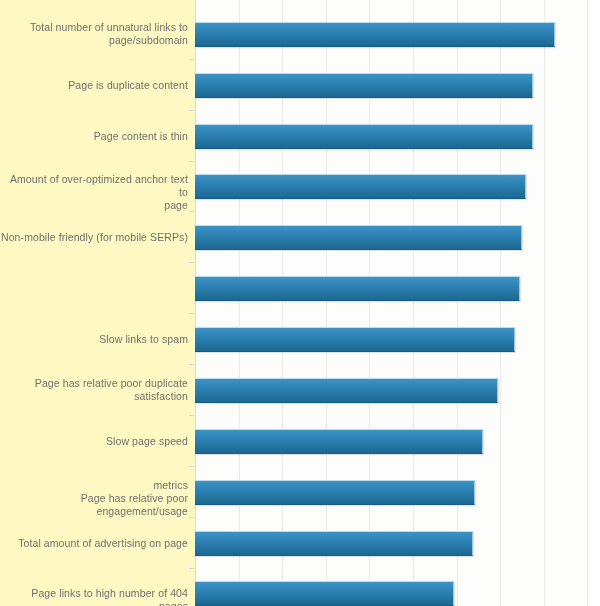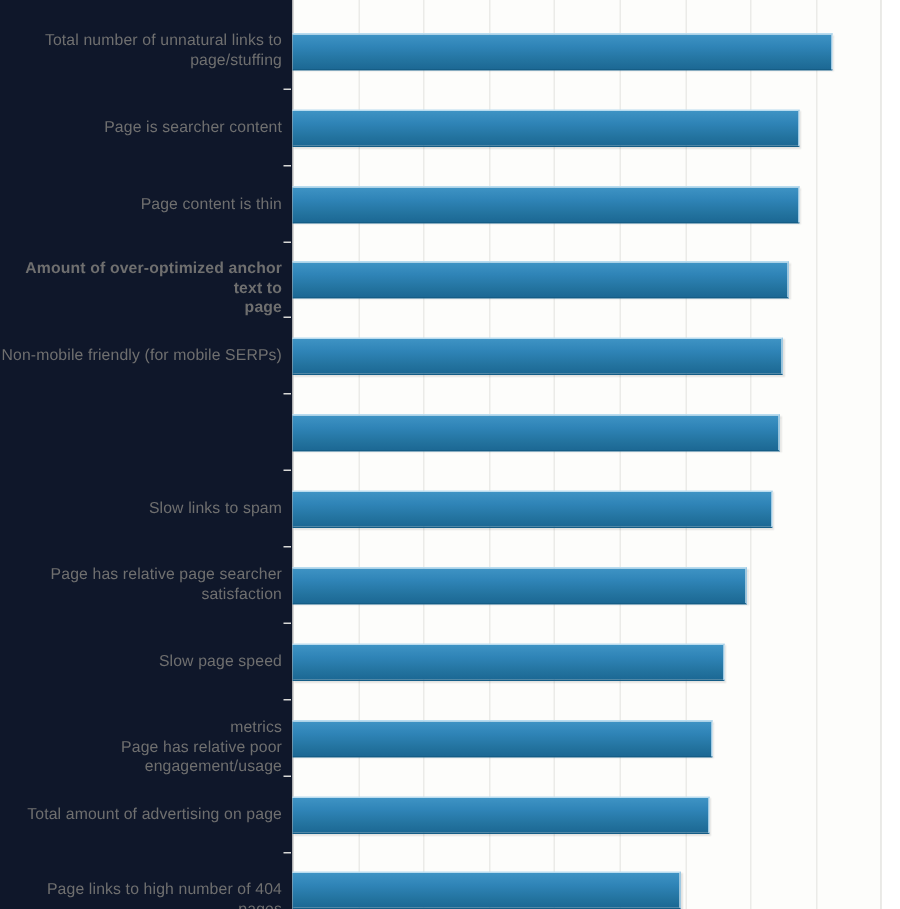--- a/index.html
+++ b/index.html
@@ -11,21 +11,21 @@
     width: 600px;
     height: 606px;
     overflow: hidden;
     font-family: "Liberation Sans", sans-serif;
   }
 
   #chart-root {
     position: relative;
     width: 540px;
     height: 606px;
-    background: #0f172a;
+    background: #fef9c3;
     box-sizing: border-box;
   }
 
   
   #plot-area {
     position: absolute;
     left: 195px;
     top: 0px;
     width: 393px;
     height: 606px;
@@ -100,47 +100,47 @@
       <div class="gridline" style="left: 260.6px;"></div>
       <div class="gridline" style="left: 304.2px;"></div>
       <div class="gridline" style="left: 347.8px;"></div>
       <div class="gridline" style="left: 391.4px;"></div>
     </div>
 
   <div id="label-col">
       <div class="tick-mark" style="top: 59px;"></div>
       <div class="cat-label" style="top: 21px;">
         <div>Total number of unnatural links to</div>
-        <div>page/stuffing</div>
+        <div>page/subdomain</div>
       </div>
       <div class="tick-mark" style="top: 110px;"></div>
       <div class="cat-label" style="top: 78.5px;">
-        <div>Page is searcher content</div>
+        <div>Page is duplicate content</div>
       </div>
       <div class="tick-mark" style="top: 161px;"></div>
       <div class="cat-label" style="top: 129.5px;">
         <div>Page content is thin</div>
       </div>
       <div class="tick-mark" style="top: 211px;"></div>
-      <div class="cat-label" style="top: 173px; font-weight: bold;">
+      <div class="cat-label" style="top: 173px;">
         <div>Amount of over-optimized anchor text to</div>
         <div>page</div>
       </div>
       <div class="tick-mark" style="top: 262px;"></div>
       <div class="cat-label" style="top: 230.5px;">
         <div>Non-mobile friendly (for mobile SERPs)</div>
       </div>
       <div class="tick-mark" style="top: 313px;"></div>
       <div class="tick-mark" style="top: 364px;"></div>
       <div class="cat-label" style="top: 332.5px;">
         <div>Slow links to spam</div>
       </div>
       <div class="tick-mark" style="top: 415px;"></div>
       <div class="cat-label" style="top: 377px;">
-        <div>Page has relative page searcher</div>
+        <div>Page has relative poor duplicate</div>
         <div>satisfaction</div>
       </div>
       <div class="tick-mark" style="top: 466px;"></div>
       <div class="cat-label" style="top: 434.5px;">
         <div>Slow page speed</div>
       </div>
       <div class="tick-mark" style="top: 517px;"></div>
       <div class="cat-label" style="top: 479px;">
         <div>metrics</div>
         <div>Page has relative poor engagement/usage</div>

